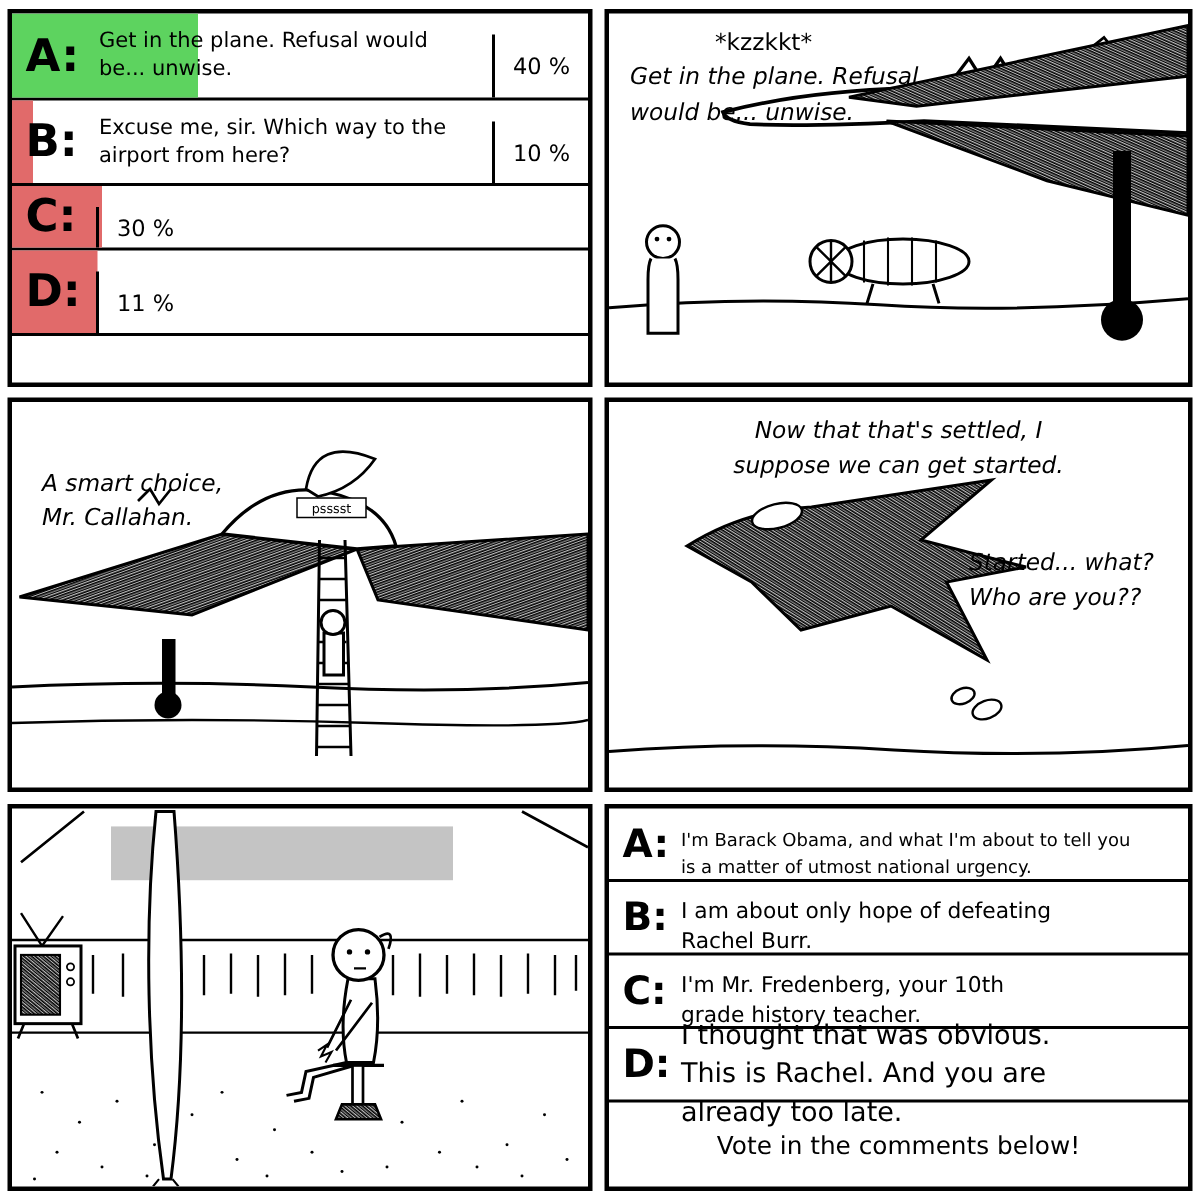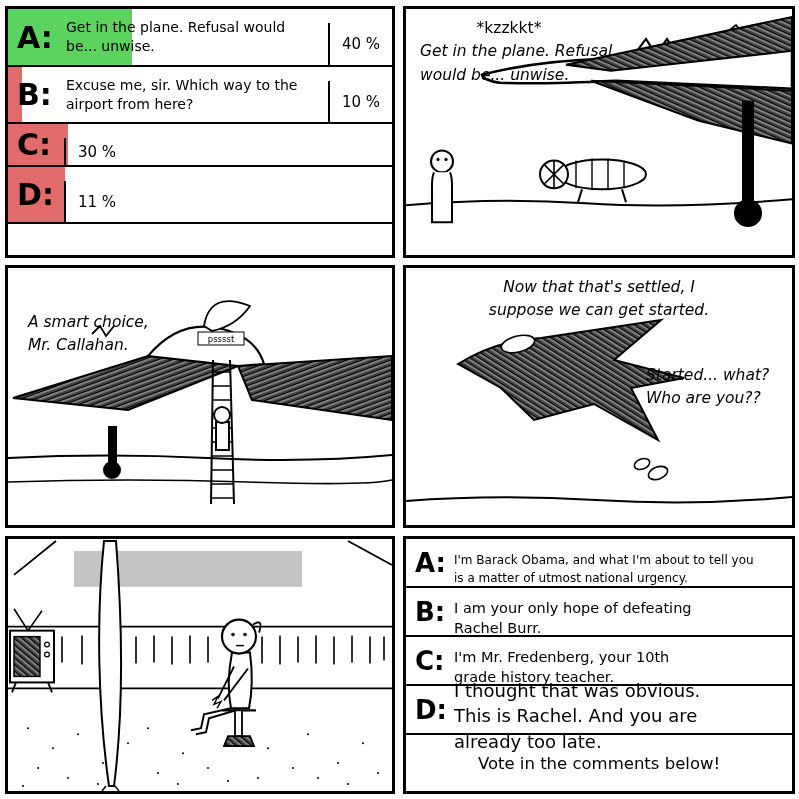--- a/index.html
+++ b/index.html
@@ -262,21 +262,21 @@
     </svg>
   </section>
 
   <section class="panel" id="panel6">
     <div class="vote-row">
       <div class="vote-letter">A:</div>
       <div class="vote-text small">I'm Barack Obama, and what I'm about to tell you is a matter of utmost national urgency.</div>
     </div>
     <div class="vote-row">
       <div class="vote-letter">B:</div>
-      <div class="vote-text">I am your only hope of defeating Rachel Burr.</div>
+      <div class="vote-text">I am about only hope of defeating Rachel Burr.</div>
     </div>
     <div class="vote-row">
       <div class="vote-letter">C:</div>
       <div class="vote-text">I'm Mr. Fredenberg, your 10th grade history teacher.</div>
     </div>
     <div class="vote-row">
       <div class="vote-letter">D:</div>
       <div class="vote-text mid">I thought that was obvious. This is Rachel. And you are already too late.</div>
     </div>
     <div class="vote-footer">Vote in the comments below!</div>

